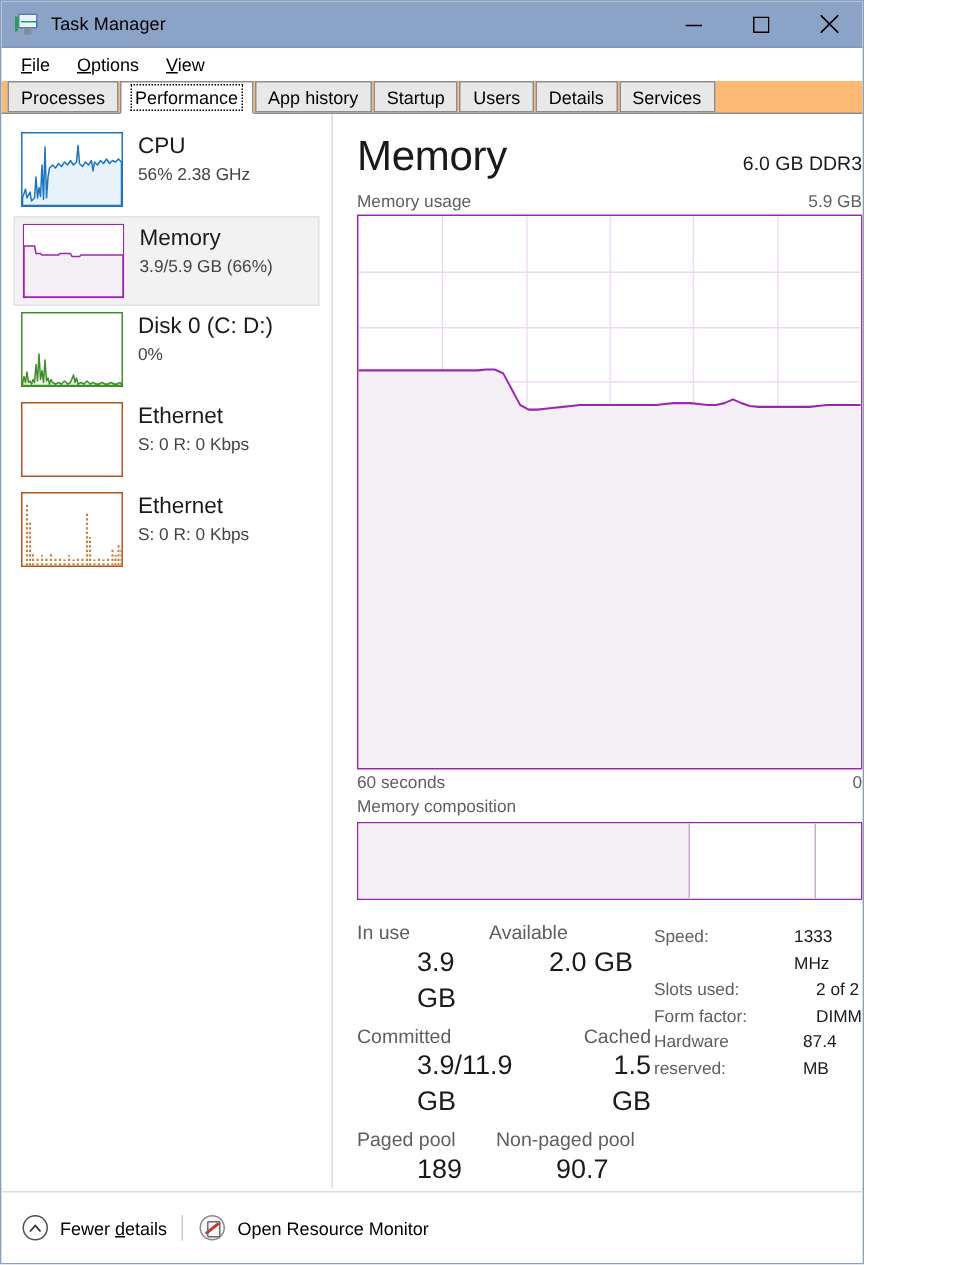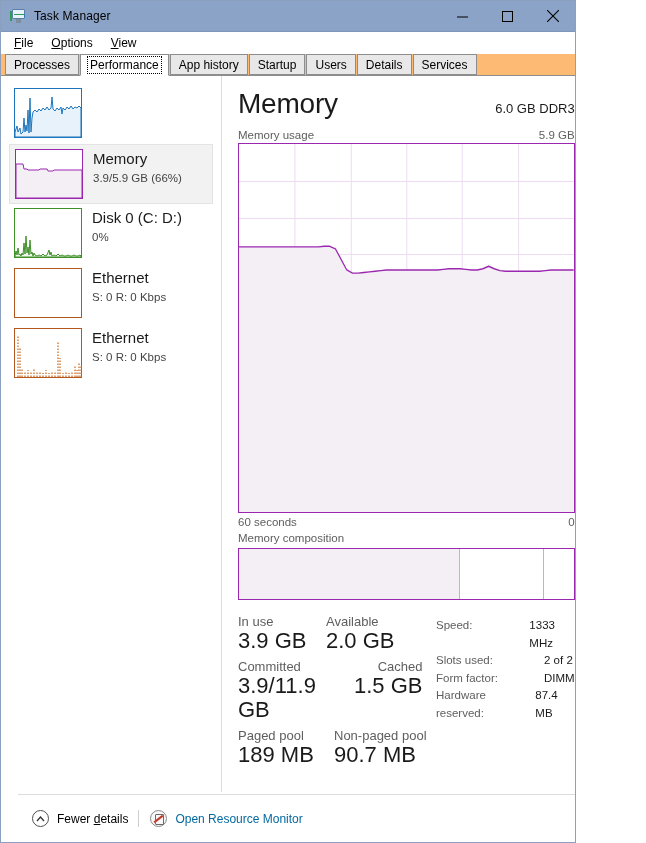--- a/index.html
+++ b/index.html
@@ -241,36 +241,37 @@
   .stats-left { width: 196px; flex: none; }
   .stats-right { flex: 1; padding-left: 2px; padding-top: 3px; }
   .stat-row { display: flex; margin-bottom: 6px; }
   .stat-cell { }
   .stat-cap {
     font-size: 13px;
     color: #5e5e5e;
     line-height: 15px;
   }
   .stat-val {
-    font-size: 22px;
+    font-size: 18px;
     color: #1a1a1a;
     line-height: 24px;
+    margin-left: 40px;
   }
   .kv {
     display: flex;
     font-size: 11.5px;
     line-height: 17.5px;
   }
   .kv .k { width: 108px; color: #5e5e5e; }
   .kv .v { color: #1a1a1a; }
 
   
   .footer {
     position: absolute;
-    left: 17px; right: 0; bottom: 0;
+    left: 0; right: 0; bottom: 0;
     height: 48px;
     border-top: 1px solid #dcdcdc;
     display: flex;
     align-items: center;
     padding-left: 14px;
     background: #fff;
   }
   .chev {
     width: 17px; height: 17px;
     border: 1px solid #505050;
@@ -303,21 +304,21 @@
   }
   .rm-icon::after {
     content: "";
     position: absolute; left: 4px; top: 3px;
     width: 7px; height: 9px;
     border: 1px solid #6b6b6b;
     border-radius: 1px;
   }
   .rm-link {
     font-size: 12px;
-    color: #0369a1;
+    color: #000000;
   }
 </style>
 </head>
 <body>
 
 <div class="window">
 
   <div class="titlebar">
     <div class="app-icon">
       <div class="bar"></div>
@@ -378,20 +379,24 @@
   <div class="body">
 
     <div class="sidebar">
 
       <div class="perf-item">
         <div class="thumb">
           <svg viewBox="0 0 68 50" preserveAspectRatio="none">
             <rect x="0.5" y="0.5" width="67" height="49" fill="#fff" stroke="#1d76bd" stroke-width="1"></rect>
             <path d="M1,44 L3,38 L4,44 L6,40 L7,46 L9,44 L10,30 L11,44 L12,37 L13,43 L14,22 L15,45 L16,10 L17,44 L18,30 L19,24 L21,22 L23,24 L25,21 L27,23 L29,20 L31,22 L33,19 L35,22 L37,20 L38,9 L39,21 L41,23 L43,20 L45,22 L47,19 L48,26 L49,20 L51,22 L53,19 L55,21 L57,18 L59,21 L61,19 L63,20 L65,18 L67,20 L67,49 L1,49 Z" fill="#e7f2fa" stroke="#1d76bd" stroke-width="1" stroke-linejoin="round"></path>
           </svg>
+        </div>
+        <div class="perf-text">
+          <div class="perf-title">CPU</div>
+          <div class="perf-sub">56%  2.38 GHz</div>
         </div>
       </div>
 
       <div class="perf-item selected">
         <div class="thumb">
           <svg viewBox="0 0 68 50" preserveAspectRatio="none">
             <rect x="0.5" y="0.5" width="67" height="49" fill="#fff" stroke="#9b27b0" stroke-width="1"></rect>
             <path d="M1,15 L8,15 L9,20 L12,20 L13,21 L24,21 L25,20 L32,20 L33,22 L38,22 L39,21 L67,21 L67,49 L1,49 Z" fill="#f4eef5" stroke="#9b27b0" stroke-width="1" stroke-linejoin="round"></path>
           </svg>
         </div>

